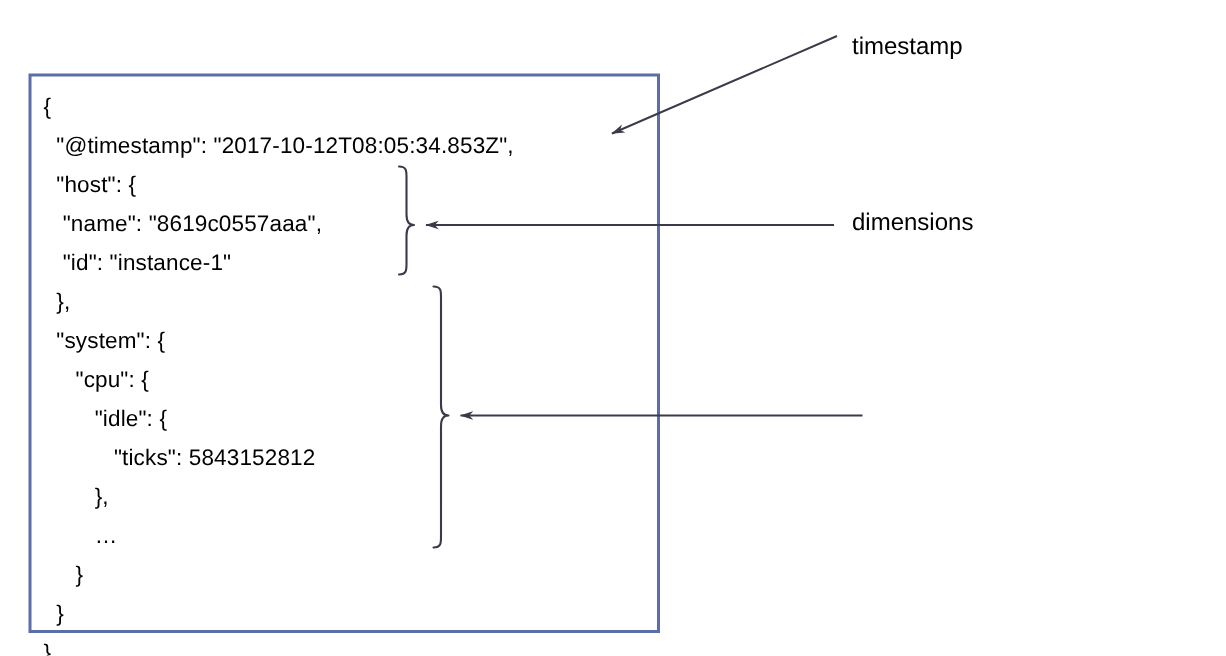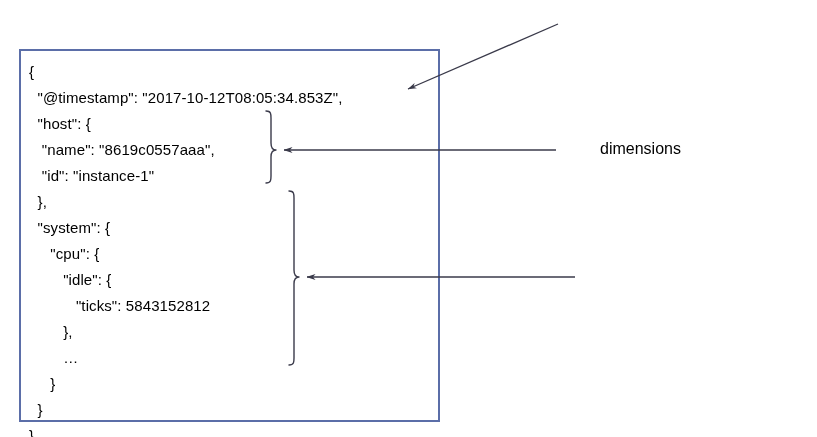--- a/index.html
+++ b/index.html
@@ -57,21 +57,21 @@
   
   .annotation-label {
     position: absolute;
     font-family: "Liberation Sans", sans-serif;
     font-size: 16px;
     line-height: 20px;
     color: #000000;
     white-space: nowrap;
   }
   #label-timestamp { left: 568px; top: 22px; }
-  #label-dimensions { left: 600px; top: 139px; }
+  #label-dimensions { left: 568px; top: 139px; }
   #label-metric { left: 590px; top: 269px; }
 
   
   #overlay {
     position: absolute;
     left: 0; top: 0;
     width: 817px;
     height: 437px;
     pointer-events: none;
   }
@@ -108,17 +108,18 @@
              L 294 358
              C 294 362, 294 365, 289 365" fill="none" stroke="#3a3a4a" stroke-width="1.4" stroke-linecap="round" stroke-linejoin="round"></path>
 
     <line x1="558" y1="24" x2="408" y2="89" stroke="#3a3a4a" stroke-width="1.3" marker-end="url(#arrowhead)"></line>
 
     <line x1="556" y1="150" x2="284" y2="150" stroke="#3a3a4a" stroke-width="1.3" marker-end="url(#arrowhead)"></line>
 
     <line x1="575" y1="277" x2="307" y2="277" stroke="#3a3a4a" stroke-width="1.3" marker-end="url(#arrowhead)"></line>
   </svg>
 
+  <div class="annotation-label" id="label-timestamp">timestamp</div>
 
   <div class="annotation-label" id="label-dimensions">dimensions</div>
 
 
 </div>
 
 </body></html>

